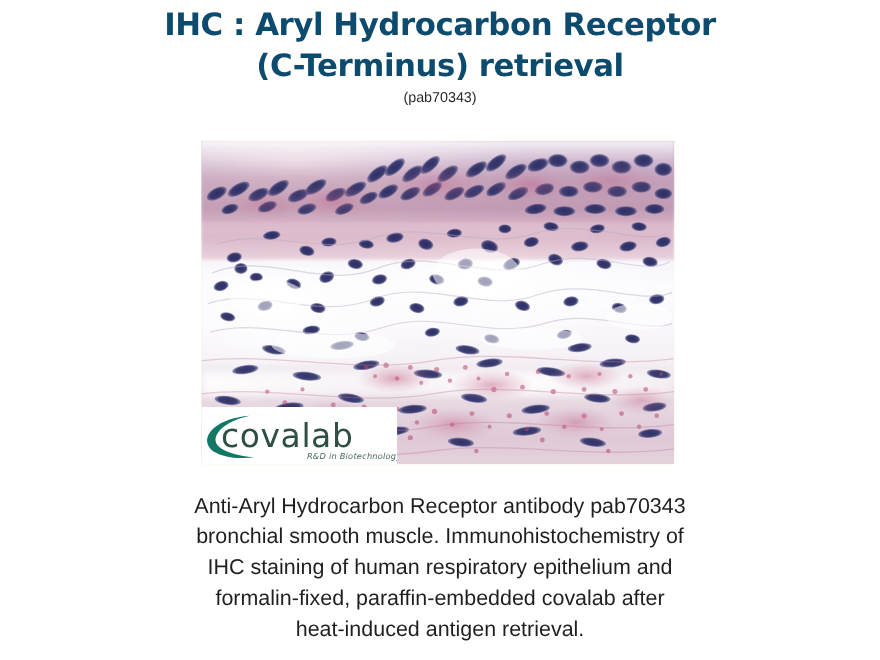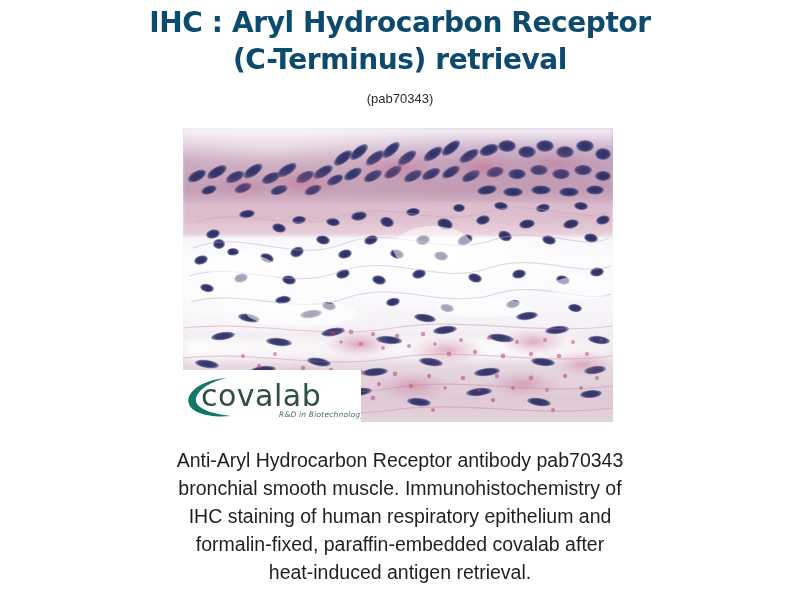--- a/index.html
+++ b/index.html
@@ -31,21 +31,21 @@
     line-height: 37px;
     letter-spacing: -0.4px;
     color: #0c4a6e;
     white-space: nowrap;
   }
   .subtitle-line {
     font-family: "Liberation Sans", "DejaVu Sans", sans-serif;
     font-size: 13px;
     line-height: 17px;
     color: #2a2a2a;
-    margin-top: 12px;
+    margin-top: 2px;
   }
 
   
   .micrograph-wrap {
     position: absolute;
     left: 183px;
     top: 128px;
     width: 430px;
     height: 294px;
     overflow: hidden;

